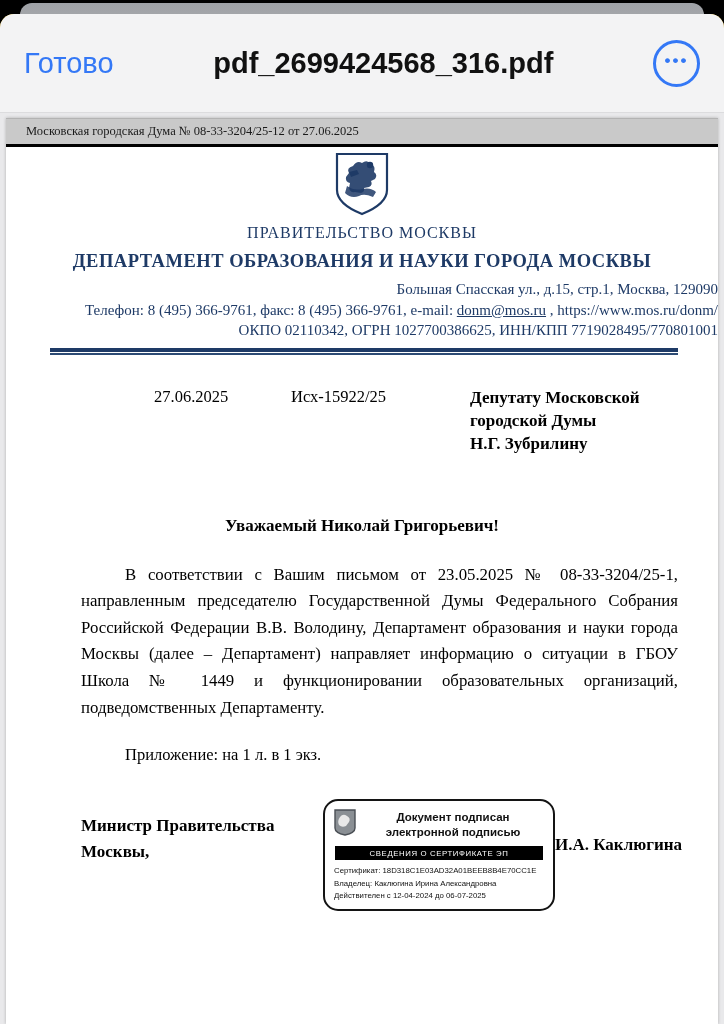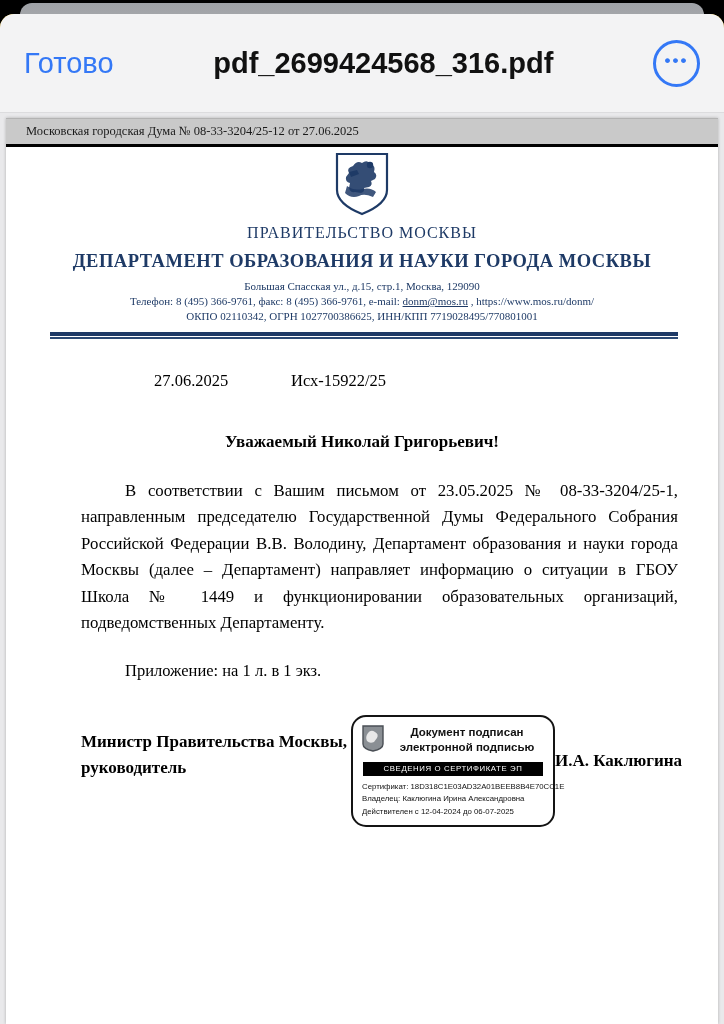--- a/index.html
+++ b/index.html
@@ -115,23 +115,23 @@
   }
   .dep-line {
     text-align: center;
     color: #1e3a66;
     font-size: 18.5px;
     font-weight: bold;
     letter-spacing: .5px;
     margin-top: 9px;
   }
   .addr-block {
-    text-align: center;
+    text-align: right;
     color: #1e3a66;
-    font-size: 11px;
+    font-size: 15px;
     line-height: 1.38;
     margin-top: 7px;
   }
   .addr-block .email { text-decoration: underline; }
 
   .double-rule {
     margin: 7px 40px 0 44px;
     border-top: 4px solid #1e3a66;
     border-bottom: 2px solid #2c4a74;
     height: 7px;
@@ -149,21 +149,21 @@
     width: 232px;
     font-weight: bold;
     font-size: 17px;
     line-height: 1.35;
   }
 
   .salutation {
     text-align: center;
     font-weight: bold;
     font-size: 17px;
-    margin-top: 41px;
+    margin-top: 60px;
   }
 
   .body-par {
     margin: 26px 40px 0 75px;
     font-size: 16.8px;
     line-height: 1.58;
     text-align: justify;
     text-indent: 44px;
   }
 
@@ -188,21 +188,21 @@
   .sign-name {
     margin-left: auto;
     font-weight: bold;
     font-size: 17px;
     margin-top: 36px;
     white-space: nowrap;
   }
 
   
   .stamp {
-    width: 204px;
+    width: 232px;
     border: 2.5px solid #141414;
     border-radius: 15px;
     background: #fff;
     padding: 8px 9px 7px 9px;
     font-family: "Liberation Sans", sans-serif;
     flex: 0 0 auto;
   }
   .stamp-head { display: flex; align-items: center; }
   .stamp-emblem { flex: 0 0 auto; margin-right: 6px; }
   .stamp-head-text {
@@ -272,32 +272,36 @@
           <span>Телефон: 8 (495) 366-9761, факс: 8 (495) 366-9761, e-mail: </span><span class="email">donm@mos.ru</span><span> , https://www.mos.ru/donm/</span>
         </div>
         <div>ОКПО 02110342, ОГРН 1027700386625, ИНН/КПП 7719028495/770801001</div>
       </div>
 
       <div class="double-rule"></div>
 
       <div class="ref-row">
         <div class="ref-date">27.06.2025</div>
         <div class="ref-number">Исх-15922/25</div>
+        <div class="addressee">
+          <div>Депутату Московской</div>
+          <div>городской Думы</div>
+          <div>Н.Г. Зубрилину</div>
+        </div>
       </div>
 
       <div class="salutation">Уважаемый Николай Григорьевич!</div>
 
       <p class="body-par">В соответствии с Вашим письмом от 23.05.2025 № 08-33-3204/25-1, направленным председателю Государственной Думы Федерального Собрания Российской Федерации В.В. Володину, Департамент образования и науки города Москвы (далее – Департамент) направляет информацию о ситуации в ГБОУ Школа № 1449 и функционировании образовательных организаций, подведомственных Департаменту.</p>
 
       <div class="attachment">Приложение: на 1 л. в 1 экз.</div>
 
       <div class="sign-row">
         <div class="sign-title">
           <div>Министр Правительства Москвы,</div>
-          <div>руководитель</div>
         </div>
 
         <div class="stamp">
           <div class="stamp-head">
             <span class="stamp-emblem">
               <svg width="22" height="27" viewBox="0 0 22 27">
                 <path d="M1 1 H21 V19 Q21 24 11 26 Q1 24 1 19 Z" fill="#8a8f94" stroke="#4a4f55" stroke-width="1.4"></path>
                 <path d="M6 8 q3 -4 7 -1 q4 2 2 6 l-3 4 q-4 2 -7 -1 q-2 -4 1 -8 z" fill="#e8e8e8"></path>
               </svg>
             </span>

